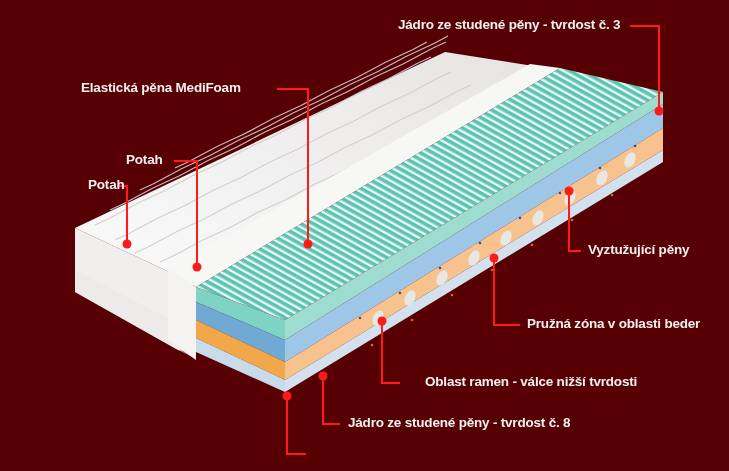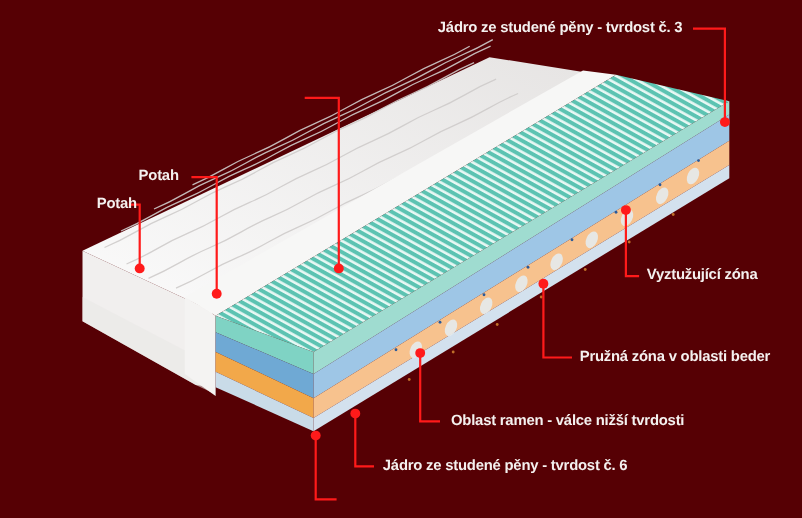--- a/index.html
+++ b/index.html
@@ -108,19 +108,20 @@
     <circle cx="127" cy="244" r="4.5"></circle>
     <circle cx="569" cy="191" r="4.5"></circle>
     <circle cx="494" cy="258" r="4.5"></circle>
     <circle cx="382" cy="321" r="4.5"></circle>
     <circle cx="323" cy="376" r="4.5"></circle>
     <circle cx="287" cy="396" r="4.5"></circle>
   </g>
 </svg>
 
 <div class="label" style="left:398px; top:17px;">Jádro ze studené pěny - tvrdost č. 3</div>
+<div class="label" style="left:81px; top:80px;">Elastická pěna MediFoam</div>
 <div class="label" style="left:126px; top:152px;">Potah</div>
 <div class="label" style="left:88px; top:177px;">Potah</div>
-<div class="label" style="left:588px; top:242px;">Vyztužující zóna</div>
+<div class="label" style="left:588px; top:242px;">Vyztužující pěny</div>
 <div class="label" style="left:527px; top:316px;">Pružná zóna v oblasti beder</div>
-<div class="label" style="left:410px; top:374px;">Oblast ramen - válce nižší tvrdosti</div>
-<div class="label" style="left:348px; top:415px;">Jádro ze studené pěny - tvrdost č. 6</div>
+<div class="label" style="left:425px; top:374px;">Oblast ramen - válce nižší tvrdosti</div>
+<div class="label" style="left:348px; top:415px;">Jádro ze studené pěny - tvrdost č. 8</div>
 </div>
 
 </body></html>

